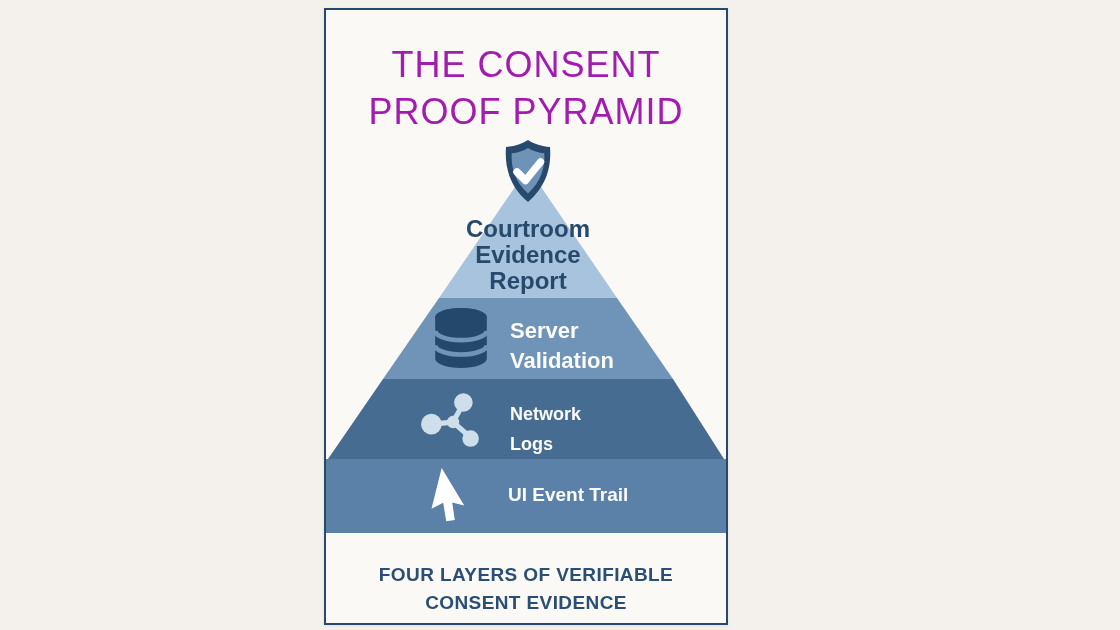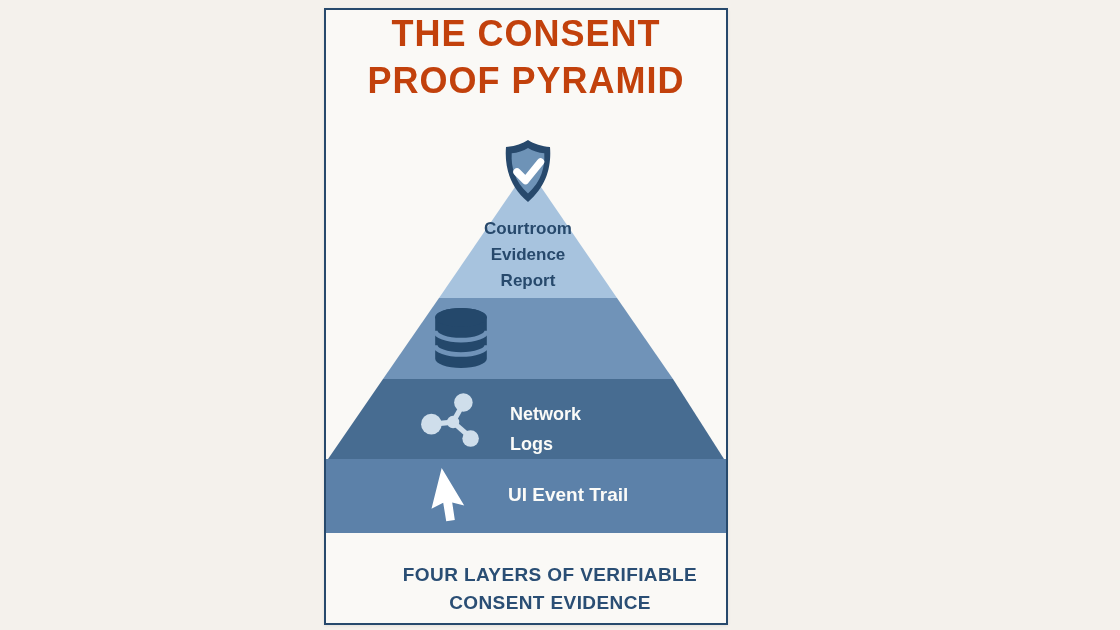--- a/index.html
+++ b/index.html
@@ -10,43 +10,43 @@
     position:relative;
   }
   .card{
     position:absolute;left:324px;top:8px;width:404px;height:617px;
     background:#faf9f6;border:2px solid #27496c;box-sizing:border-box;
     box-shadow:0 1px 3px rgba(0,0,0,0.08);
   }
   .abs{position:absolute;}
   .prelines{white-space:pre-line;}
   .title{
-    left:0;top:0;width:100%;text-align:center;
-    font-size:36px;font-weight:700;letter-spacing:1px;
-    line-height:47px;color:#c2410c;
+    left:0;top:31px;width:100%;text-align:center;
+    font-size:36px;font-weight:400;letter-spacing:1px;
+    line-height:47px;color:#a21caf;
   }
   
   .layer{position:absolute;}
   .layer1{left:113px;top:158px;width:178px;height:130px;
     clip-path:polygon(50% 0, 100% 100%, 0 100%);}
   .layer2{left:57px;top:288px;width:290px;height:81px;
     clip-path:polygon(56px 0, 234px 0, 100% 100%, 0 100%);}
   .layer3{left:2px;top:369px;width:396px;height:80px;
     clip-path:polygon(55px 0, 345px 0, 100% 100%, 0 100%);}
   .layer4{left:0;top:449px;width:400px;height:74px;}
   
   .l1-label{left:132px;top:206px;width:140px;text-align:center;
-    font-size:17px;line-height:26px;font-weight:700;color:#27496c;}
+    font-size:24px;line-height:26px;font-weight:700;color:#27496c;}
   .l2-label{left:184px;top:306px;font-size:22px;line-height:30px;font-weight:700;color:#fbfbf8;}
   .l3-label{left:184px;top:389px;font-size:18px;line-height:30px;font-weight:700;color:#fbfbf8;}
   .l4-label{left:182px;top:471px;font-size:19px;line-height:28px;font-weight:700;color:#fbfbf8;}
   .footer{
     left:0;top:551px;width:100%;text-align:center;
     font-size:19px;line-height:28px;font-weight:700;
-    letter-spacing:0.4px;color:#2a4e74;padding-left:24px;
+    letter-spacing:0.4px;color:#2a4e74;
   }
   .shield{left:170px;top:128px;width:64px;height:68px;}
   .db-icon{left:107px;top:296px;}
   .net-icon{left:93px;top:380px;}
   .cursor-icon{left:106px;top:461px;transform:rotate(14deg);}
 </style>
 </head>
 <body>
 
 <div class="card">
@@ -68,20 +68,22 @@
   <div class="abs l1-label prelines">Courtroom
 Evidence
 Report</div>
 
   <svg class="abs db-icon" width="56" height="64" viewBox="0 0 54 62">
     <path d="M2 11 A25 9 0 0 1 52 11 L52 51 A25 9 0 0 1 2 51 Z" fill="#24486b"></path>
     <ellipse cx="27" cy="11" rx="25" ry="9" fill="#24486b"></ellipse>
     <path d="M2 24 a25 9 0 0 0 50 0" fill="none" stroke="#7093b8" stroke-width="4.5"></path>
     <path d="M2 38 a25 9 0 0 0 50 0" fill="none" stroke="#7093b8" stroke-width="4.5"></path>
   </svg>
+  <div class="abs l2-label prelines">Server
+Validation</div>
 
   <svg class="abs net-icon" width="64" height="60" viewBox="0 0 62 58">
     <g stroke="#cfdeeb" stroke-width="5">
       <line x1="33" y1="31" x2="13" y2="33"></line>
       <line x1="33" y1="31" x2="43" y2="13"></line>
       <line x1="33" y1="31" x2="50" y2="46"></line>
     </g>
     <circle cx="33" cy="31" r="6" fill="#cfdeeb"></circle>
     <circle cx="12" cy="33" r="10" fill="#cfdeeb"></circle>
     <circle cx="43" cy="12" r="9" fill="#cfdeeb"></circle>

